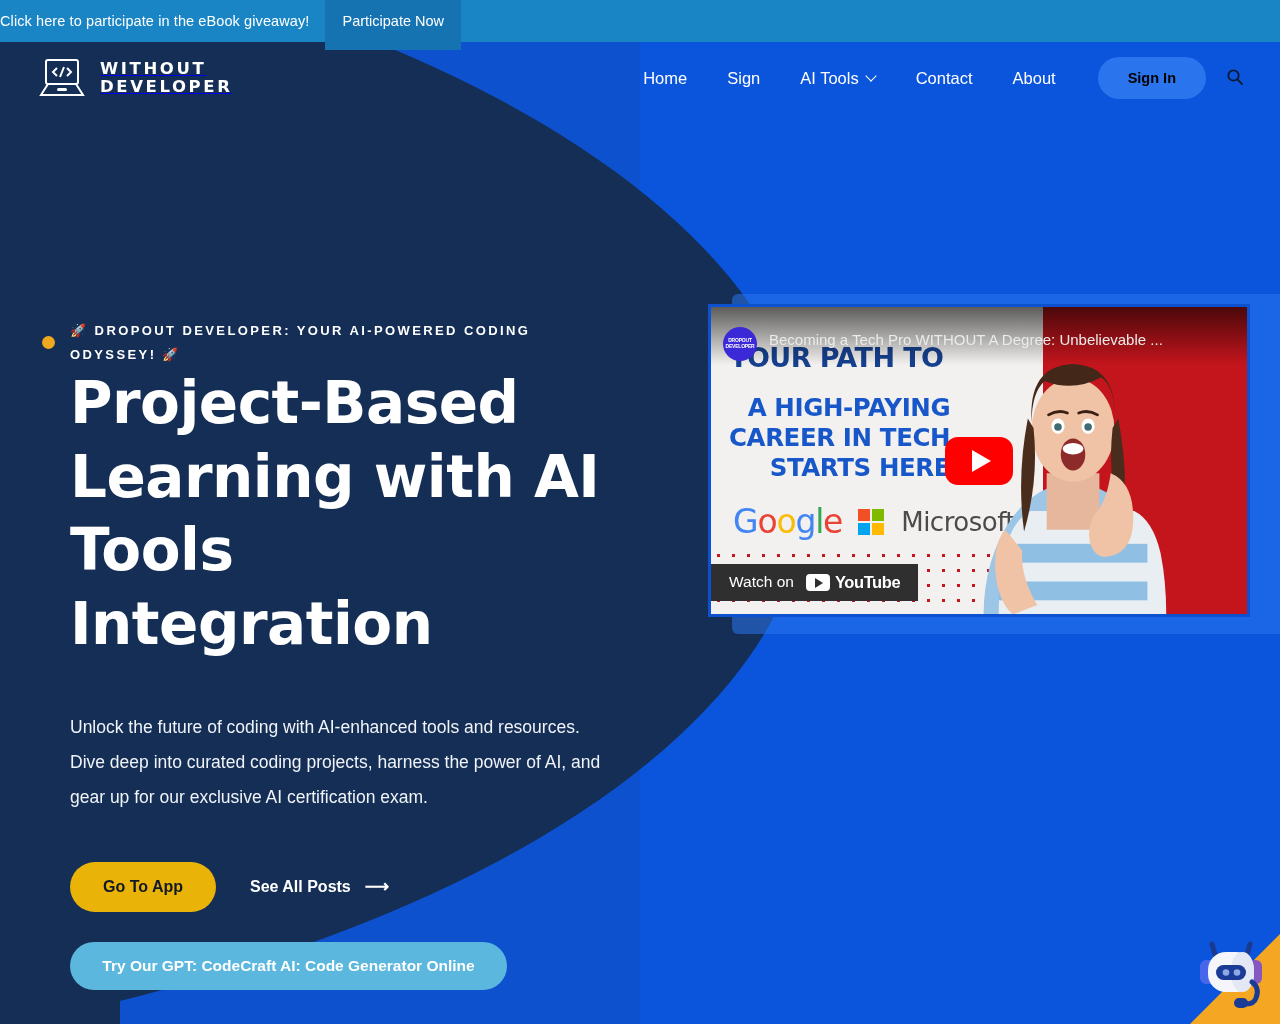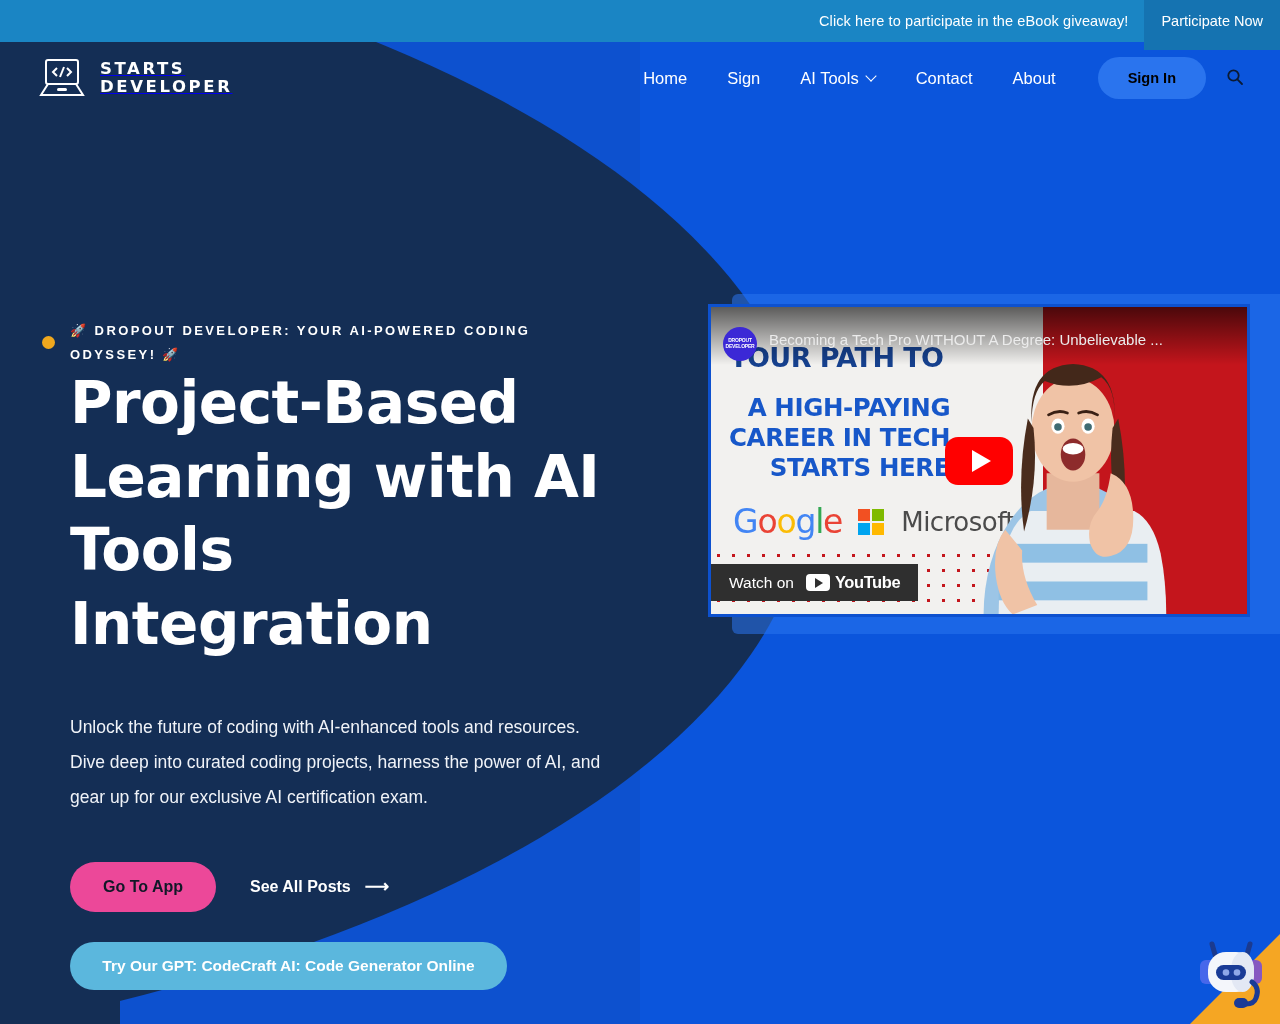--- a/index.html
+++ b/index.html
@@ -38,21 +38,21 @@
     width: 0; height: 0;
     border-left: 90px solid transparent;
     border-bottom: 90px solid #f5a623;
   }
 
   
   .announce {
     position: relative; z-index: 10;
     height: 42px; width: 100%;
     background: #1a85c4;
-    display: flex; align-items: center; justify-content: flex-end;
+    display: flex; align-items: center; justify-content: flex-start;
     gap: 0px;
   }
   .announce-text {
     color: #ffffff; font-size: 14.5px; letter-spacing: .1px;
     padding-right: 16px;
   }
   .announce-btn {
     background: #1573b1;
     color: #ffffff; font-size: 14.5px;
     padding: 22px 17px;
@@ -127,21 +127,21 @@
     max-width: 540px;
   }
 
   p.hero-desc {
     color: #f0f3f8; font-size: 17.5px; line-height: 2;
     margin-top: 48px; max-width: 540px;
   }
 
   .cta-row { display: flex; align-items: center; gap: 34px; margin-top: 47px; }
   .btn-app {
-    background: #ec4899; color: #111827;
+    background: #eab308; color: #111827;
     font-size: 16px; font-weight: bold;
     border: none; border-radius: 30px;
     padding: 16px 33px; cursor: pointer;
     font-family: "Liberation Sans", sans-serif;
   }
   .link-posts {
     color: #ffffff; font-size: 16px; font-weight: bold;
     text-decoration: none; display: flex; align-items: center; gap: 14px;
     cursor: pointer;
   }
@@ -231,21 +231,21 @@
     cursor: pointer;
   }
   .play-btn .tri {
     width: 0; height: 0; border-left: 19px solid #fff;
     border-top: 11px solid transparent; border-bottom: 11px solid transparent;
     margin-left: 4px;
   }
   .watch-yt {
     position: absolute; left: 0px; bottom: 13px; z-index: 9;
     background: #2f2f2f; color: #fff;
-    display: flex; align-items: center; gap: 12px;
+    display: flex; align-items: flex-start; gap: 12px;
     padding: 9px 18px; cursor: pointer;
   }
   .watch-yt .lbl { font-size: 15.5px; }
   .yt-logo { display: flex; align-items: center; gap: 5px; }
   .yt-badge {
     width: 24px; height: 17px; background: #fff; border-radius: 4px;
     display: flex; align-items: center; justify-content: center;
   }
   .yt-badge .t {
     width: 0; height: 0; border-left: 8px solid #2f2f2f;
@@ -282,21 +282,21 @@
         <svg viewBox="0 0 48 42" width="48" height="42" fill="none" stroke="#ffffff" stroke-width="2">
           <rect x="8" y="3" width="32" height="24" rx="2"></rect>
           <path d="M3 38 L10 27 L38 27 L45 38 Z"></path>
           <rect x="19" y="31" width="10" height="3" rx="1.5" fill="#ffffff" stroke="none"></rect>
           <path d="M19 11 L15 15 L19 19" stroke-width="2"></path>
           <path d="M29 11 L33 15 L29 19" stroke-width="2"></path>
           <path d="M26 10 L22 20" stroke-width="2"></path>
         </svg>
       </span>
       <span class="logo-text">
-        <span>STARTS</span>
+        <span>WITHOUT</span>
         <span>DEVELOPER</span>
       </span>
     </a>
 
     <nav class="menu">
       <a class="menu-item" href="#">Home</a>
       <a class="menu-item" href="#">Sign</a>
       <a class="menu-item" href="#">
         <span>AI Tools</span>
         <span class="chev"></span>

